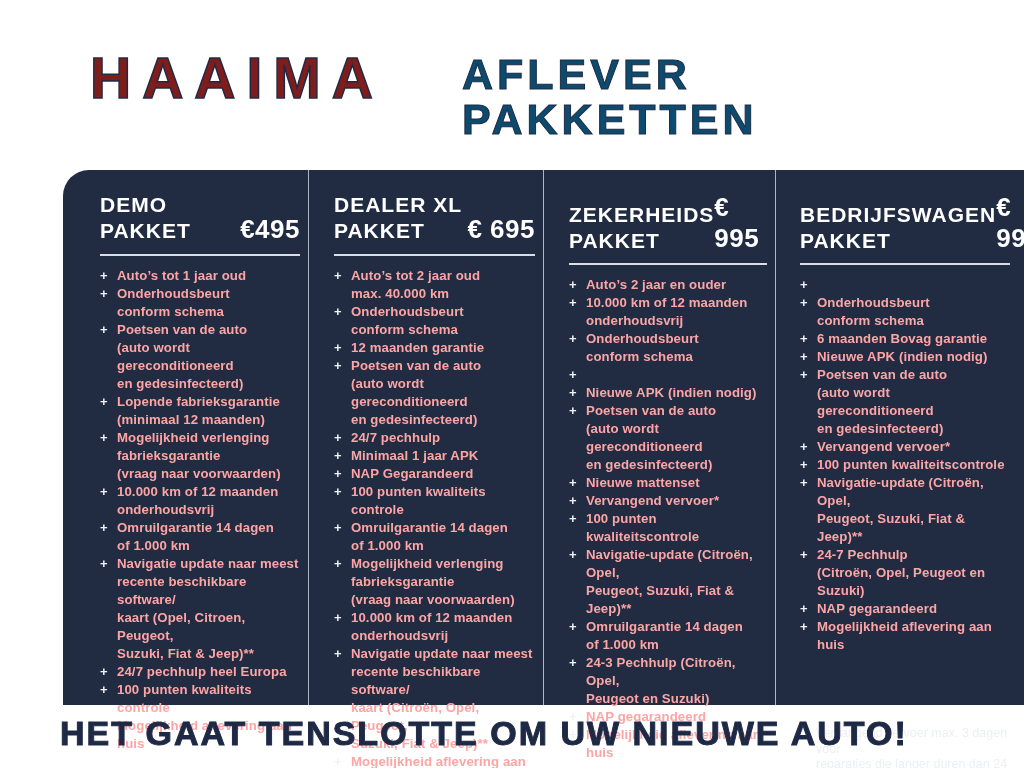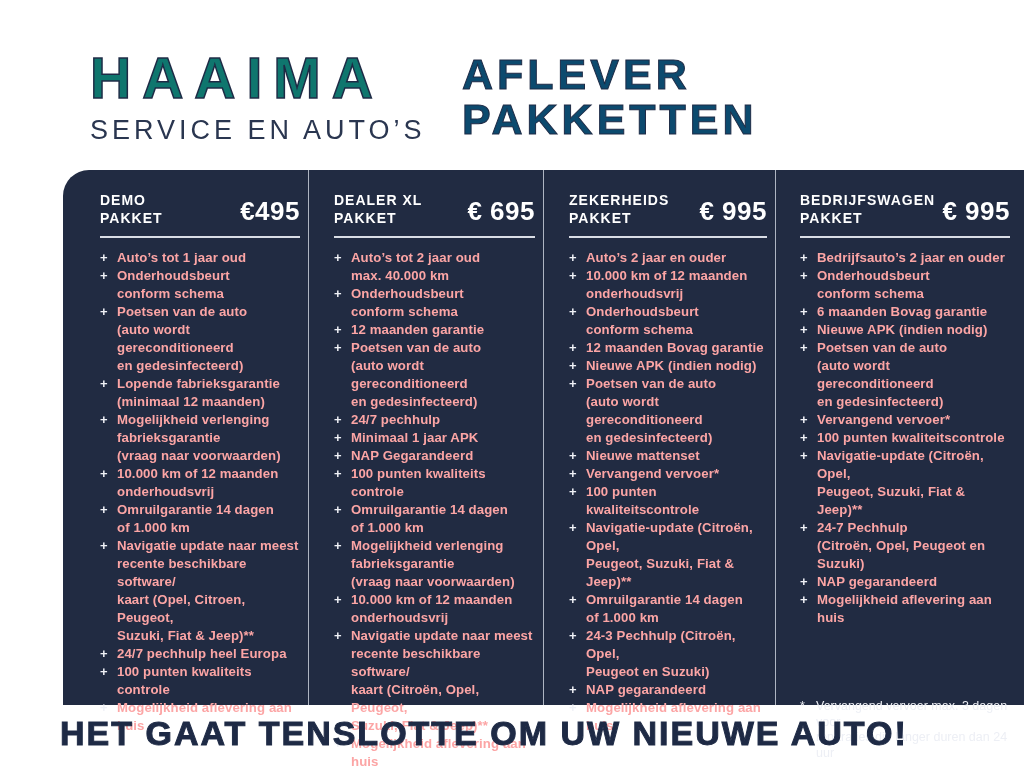--- a/index.html
+++ b/index.html
@@ -8,21 +8,21 @@
     background: #ffffff;
     font-family: "Liberation Sans", "DejaVu Sans", sans-serif;
     color: #1E2A45;
     position: relative;
   }
 
   
   .brand-block { position: absolute; left: 90px; top: 50px; }
   .brand-name {
     font-size: 57px; font-weight: 700; letter-spacing: 11px;
-    line-height: 1; color: #0f766e; -webkit-text-stroke: 1.5px #1E2A45;
+    line-height: 1; color: #7f1d1d; -webkit-text-stroke: 1.5px #1E2A45;
   }
   .brand-sub {
     font-size: 27px; font-weight: 400; letter-spacing: 4px;
     margin-top: 8px; color: #2A3650;
   }
   .page-title {
     position: absolute; left: 462px; top: 52px;
     font-size: 43px; font-weight: 700; letter-spacing: 4px;
     line-height: 1.05; color: #0c4a6e; -webkit-text-stroke: 1px #1E2A45;
     white-space: pre-line;
@@ -42,21 +42,21 @@
     display: flex; flex-direction: column;
   }
   .col.c0 { width: 245px; padding-left: 37px; }
   .col.c1 { width: 235px; }
   .col.c2 { width: 232px; }
   .col.c3 { width: 249px; padding-right: 14px; padding-left: 24px; }
   .col + .col { border-left: 1px solid rgba(222,228,238,0.75); }
 
   .pkg-head { display: flex; justify-content: space-between; align-items: flex-end; }
   .pkg-name {
-    font-size: 14px; font-weight: 700; letter-spacing: 1px;
+    font-size: 21px; font-weight: 700; letter-spacing: 1px;
     line-height: 1.25; color: #ffffff; white-space: pre-line;
   }
   .pkg-price { font-size: 26px; font-weight: 700; color: #ffffff; letter-spacing: 0.5px; }
   .pkg-rule { height: 2px; background: #D9DDE5; margin: 9px 0 11px 0; flex: none; }
 
   .pkg-items { list-style: none; }
   .pkg-item { display: flex; align-items: flex-start; }
   .plus {
     width: 17px; flex: none;
     font-size: 13px; font-weight: 700; color: #F0F2F7; line-height: 18px;
@@ -79,21 +79,20 @@
     font-size: 34px; font-weight: 700; letter-spacing: 2px;
     color: #1E2A45; -webkit-text-stroke: 1px #1E2A45;
     white-space: nowrap;
   }
 </style>
 </head>
 <body>
 
 <div class="brand-block">
   <div class="brand-name">HAAIMA</div>
-  <div class="brand-sub">SERVICE EN AUTO’S</div>
 </div>
 <div class="page-title">AFLEVER
 PAKKETTEN</div>
 
 <div class="panel">
     <div class="col c0">
       <div class="pkg-head">
         <div class="pkg-name">DEMO
 PAKKET</div>
         <div class="pkg-price">€495</div>
@@ -247,21 +246,20 @@
           <span class="itxt">10.000 km of 12 maanden
 onderhoudsvrij</span>
         </li>
         <li class="pkg-item">
           <span class="plus">+</span>
           <span class="itxt">Onderhoudsbeurt
 conform schema</span>
         </li>
         <li class="pkg-item">
           <span class="plus">+</span>
-          <span class="itxt">12 maanden Bovag garantie</span>
         </li>
         <li class="pkg-item">
           <span class="plus">+</span>
           <span class="itxt">Nieuwe APK (indien nodig)</span>
         </li>
         <li class="pkg-item">
           <span class="plus">+</span>
           <span class="itxt">Poetsen van de auto
 (auto wordt gereconditioneerd
 en gedesinfecteerd)</span>
@@ -306,21 +304,20 @@
     <div class="col c3">
       <div class="pkg-head">
         <div class="pkg-name">BEDRIJFSWAGEN
 PAKKET</div>
         <div class="pkg-price">€ 995</div>
       </div>
       <div class="pkg-rule"></div>
       <ul class="pkg-items">
         <li class="pkg-item">
           <span class="plus">+</span>
-          <span class="itxt">Bedrijfsauto’s 2 jaar en ouder</span>
         </li>
         <li class="pkg-item">
           <span class="plus">+</span>
           <span class="itxt">Onderhoudsbeurt
 conform schema</span>
         </li>
         <li class="pkg-item">
           <span class="plus">+</span>
           <span class="itxt">6 maanden Bovag garantie</span>
         </li>

